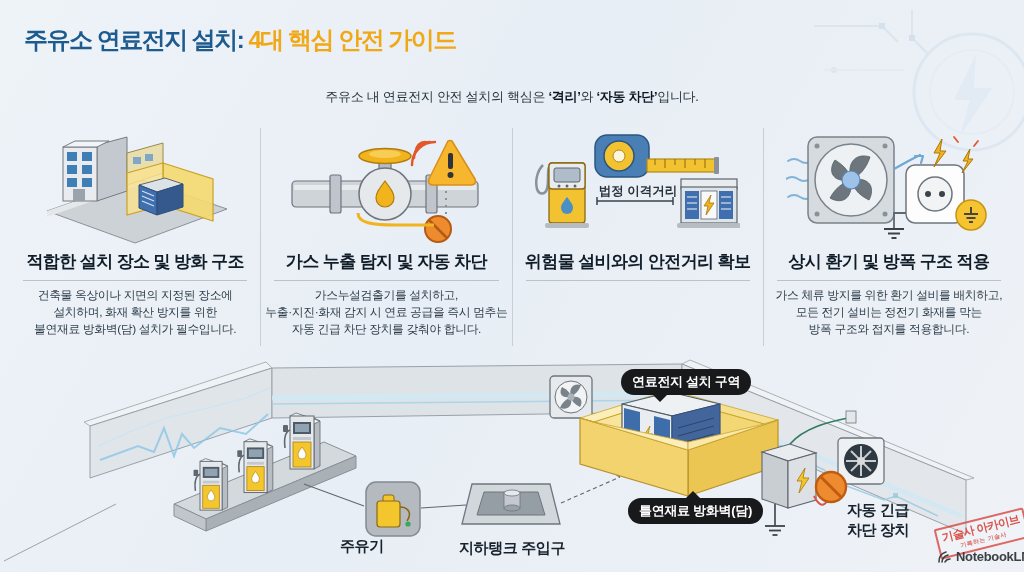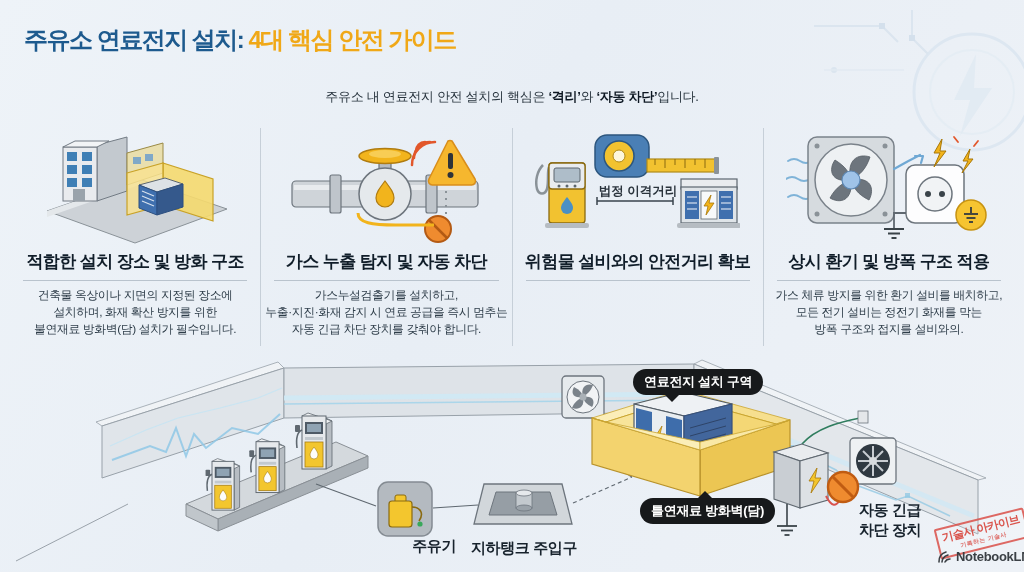--- a/index.html
+++ b/index.html
@@ -19,32 +19,32 @@
   
   .cards{position:absolute;top:128px;left:10px;width:1004px;height:218px;display:flex;}
   .card{flex:1 1 0;position:relative;text-align:center;padding:0 1px;box-sizing:border-box;}
   .card + .card{border-left:1px solid #c6cfd8;}
   .card-icon{height:118px;display:flex;align-items:center;justify-content:center;}
   .card-title{font-size:17px;font-weight:800;color:#101d29;letter-spacing:-0.6px;margin-top:4px;white-space:nowrap;}
   .card-rule{height:1px;background:#b9c3cd;margin:7px 12px 6px;}
   .card-body{font-size:11.8px;color:#2e3d49;line-height:1.45;letter-spacing:-0.35px;font-weight:500;}
   .card-body div{white-space:nowrap;}
   
-  .diagram{position:absolute;top:356px;left:16px;width:864px;height:216px;}
+  .diagram{position:absolute;top:356px;left:4px;width:864px;height:216px;}
   .diagram svg.scene{position:absolute;left:0;top:0;}
   .pill{position:absolute;background:#17191b;color:#ffffff;font-size:13px;font-weight:700;
         padding:4px 11px;border-radius:15px;white-space:nowrap;letter-spacing:-0.3px;}
   .pill:after{content:"";position:absolute;border:7px solid transparent;}
   .pill-zone{left:617px;top:13px;}
   .pill-zone:after{border-top-color:#17191b;top:100%;left:32px;}
   .pill-fw{left:624px;top:142px;}
   .pill-fw:after{border-bottom-color:#17191b;bottom:100%;left:58px;}
   .diag-label{position:absolute;font-size:15px;font-weight:700;color:#17222c;
               letter-spacing:-0.4px;white-space:nowrap;}
-  .lbl-dispenser{left:336px;top:181px;width:104px;text-align:right;}
+  .lbl-dispenser{left:336px;top:181px;width:104px;text-align:left;}
   .lbl-tank{left:420px;top:183px;width:176px;text-align:center;}
   .lbl-shutoff{left:843px;top:144px;line-height:1.35;}
   
   .stamp{position:absolute;left:936px;top:518px;width:88px;transform:rotate(-14deg);
          border:2px solid rgba(216,69,61,.8);border-radius:2px;text-align:center;
          color:rgba(216,69,61,.92);padding:1px 0 2px;background:rgba(255,255,255,.15);}
   .stamp-l1{font-size:11.5px;font-weight:800;letter-spacing:-0.5px;}
   .stamp-l2{font-size:6px;font-weight:600;color:rgba(216,69,61,.75);letter-spacing:0.5px;}
   .watermark{position:absolute;left:938px;top:549px;display:flex;align-items:center;gap:3px;
              color:#3b4045;font-weight:700;font-size:13px;letter-spacing:-0.3px;}
@@ -246,21 +246,21 @@
               <path d="M168,8 l4,5"></path>
               <path d="M192,12 l-4,5"></path>
             </g>
         </svg>
       </div>
       <div class="card-title">상시 환기 및 방폭 구조 적용</div>
       <div class="card-rule"></div>
       <div class="card-body">
         <div>가스 체류 방지를 위한 환기 설비를 배치하고,</div>
         <div>모든 전기 설비는 정전기 화재를 막는</div>
-        <div>방폭 구조와 접지를 설비와의.</div>
+        <div>방폭 구조와 접지를 적용합니다.</div>
       </div>
     </div>
   </div>
 
   <div class="diagram">
     <svg class="scene" width="1024" height="216" viewBox="0 0 1024 216">
 
       <g>
         <polygon points="80,66 262,6 268,12 86,70" fill="#f0f3f6" stroke="#98a1a9" stroke-width="0.8"></polygon>
         <polygon points="86,70 268,12 268,62 86,122" fill="#e0e5ea" stroke="#98a1a9" stroke-width="1"></polygon>

